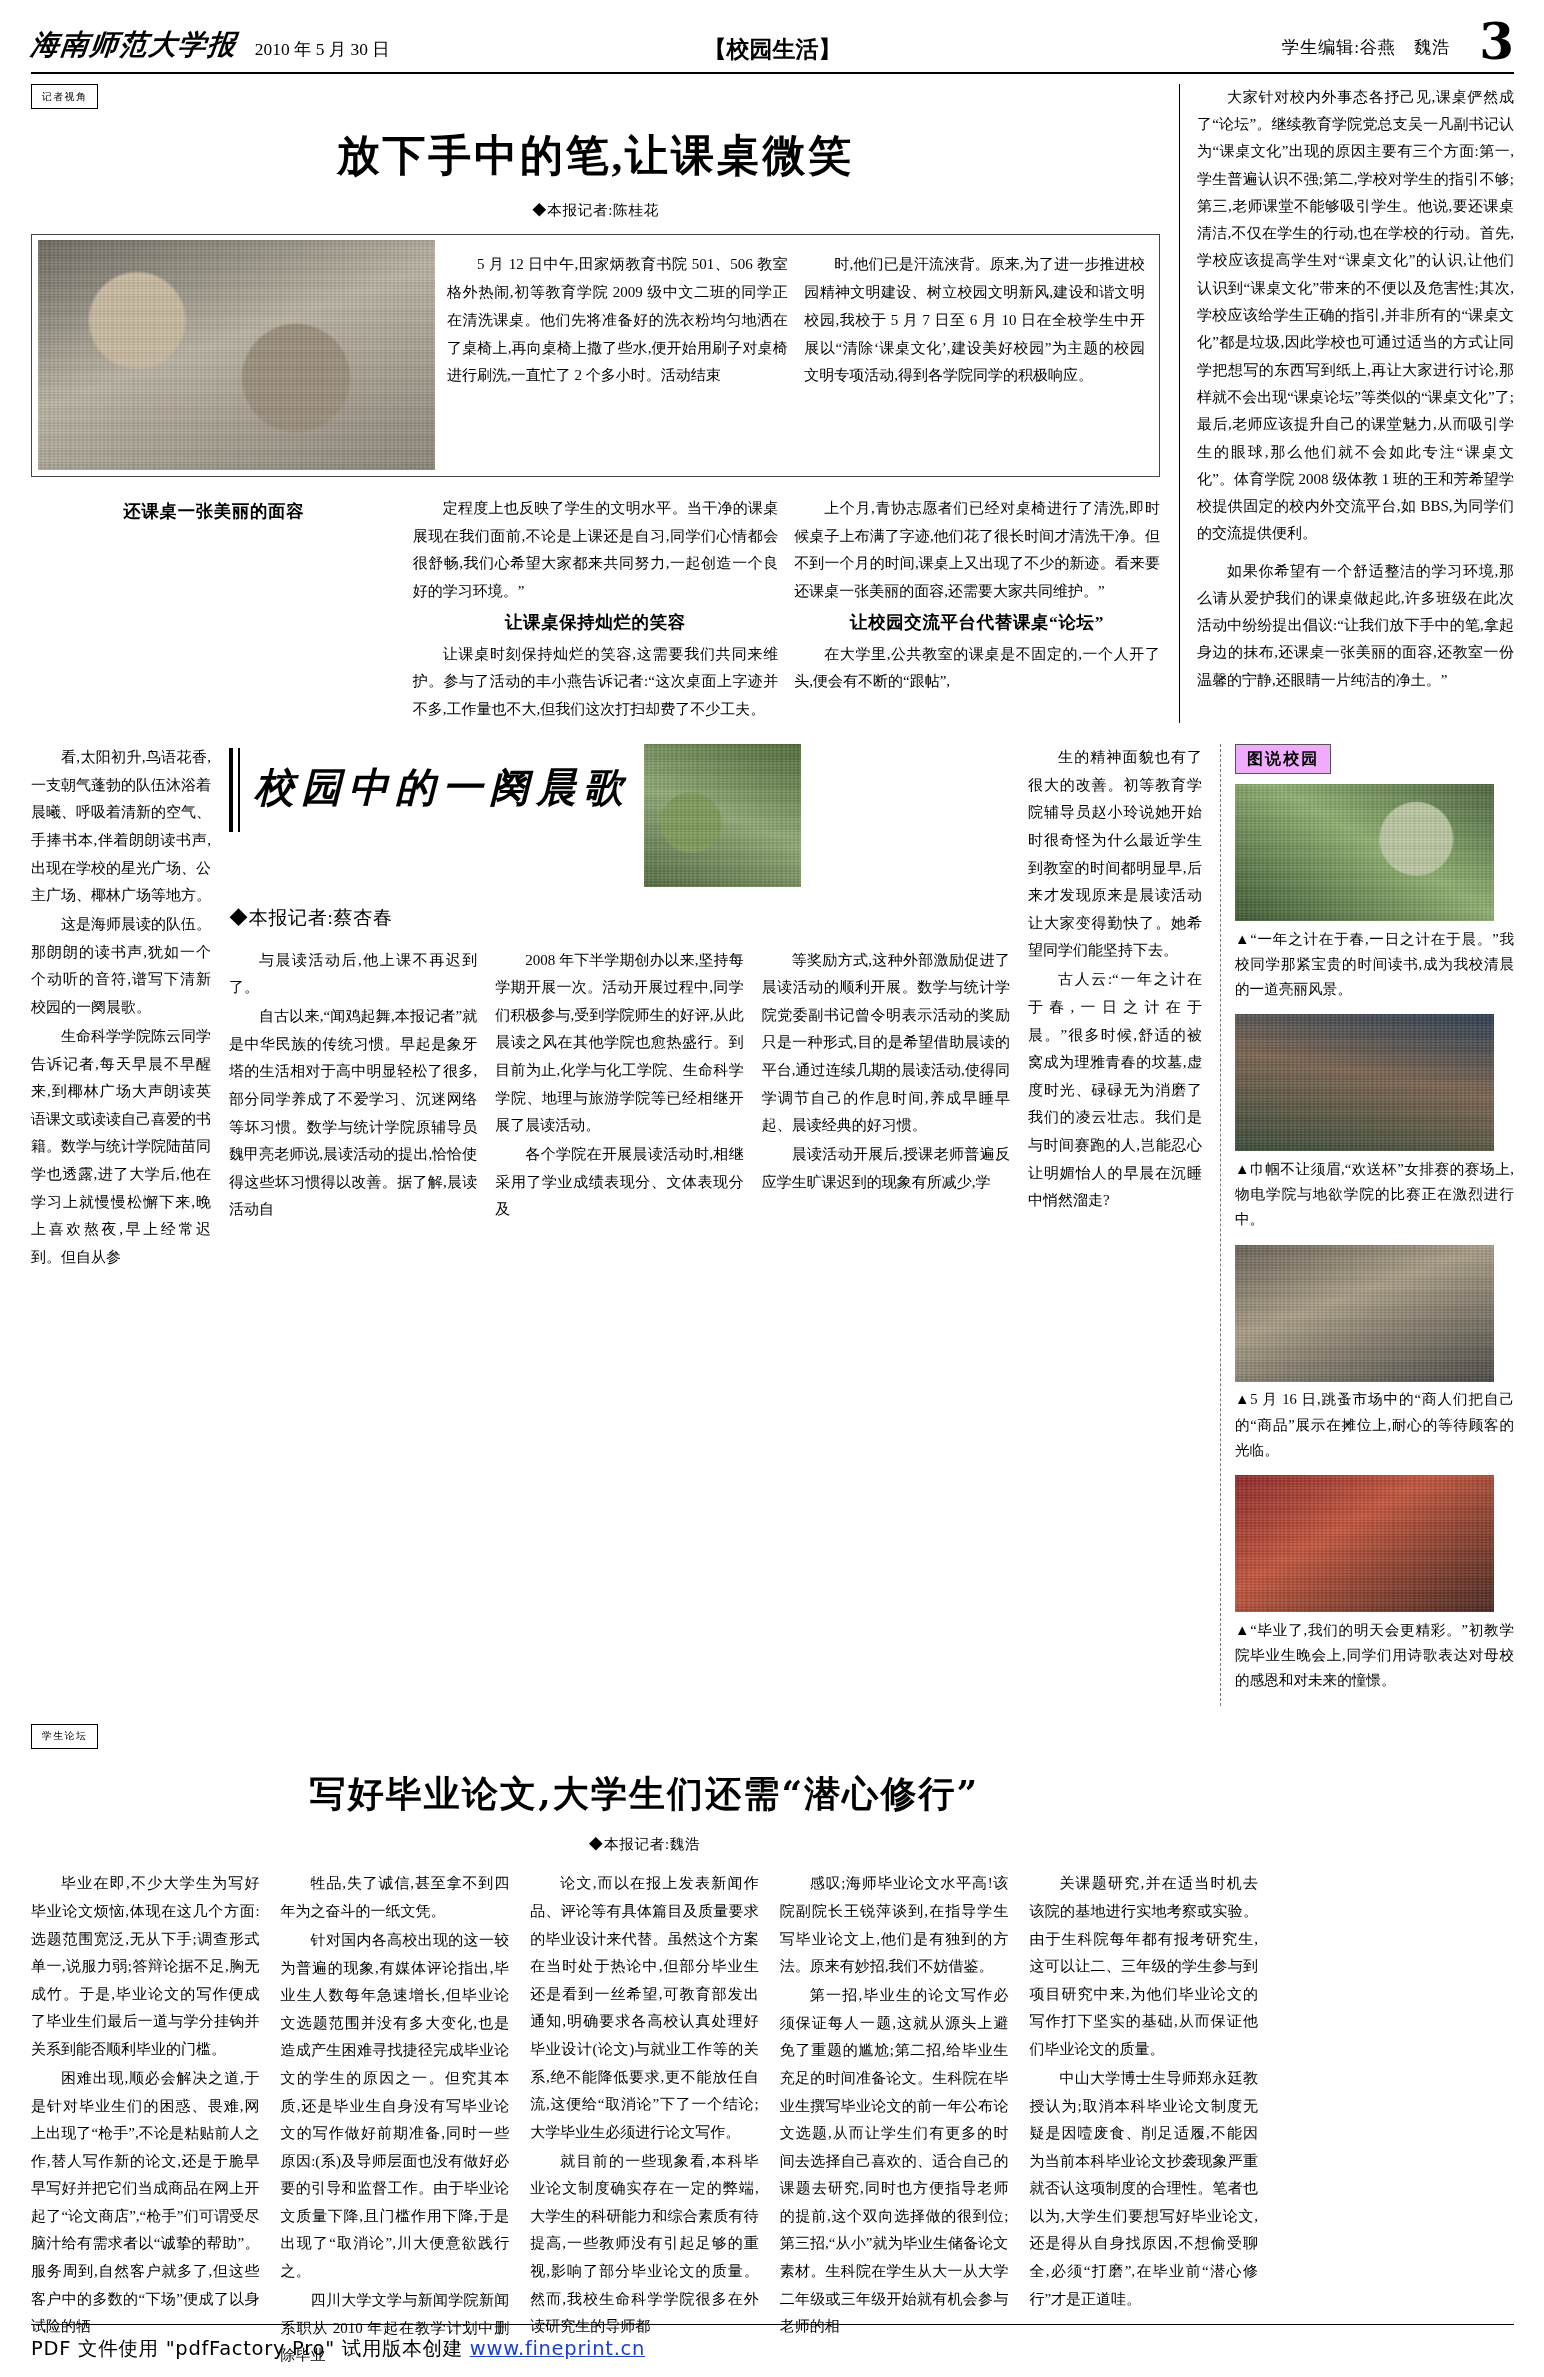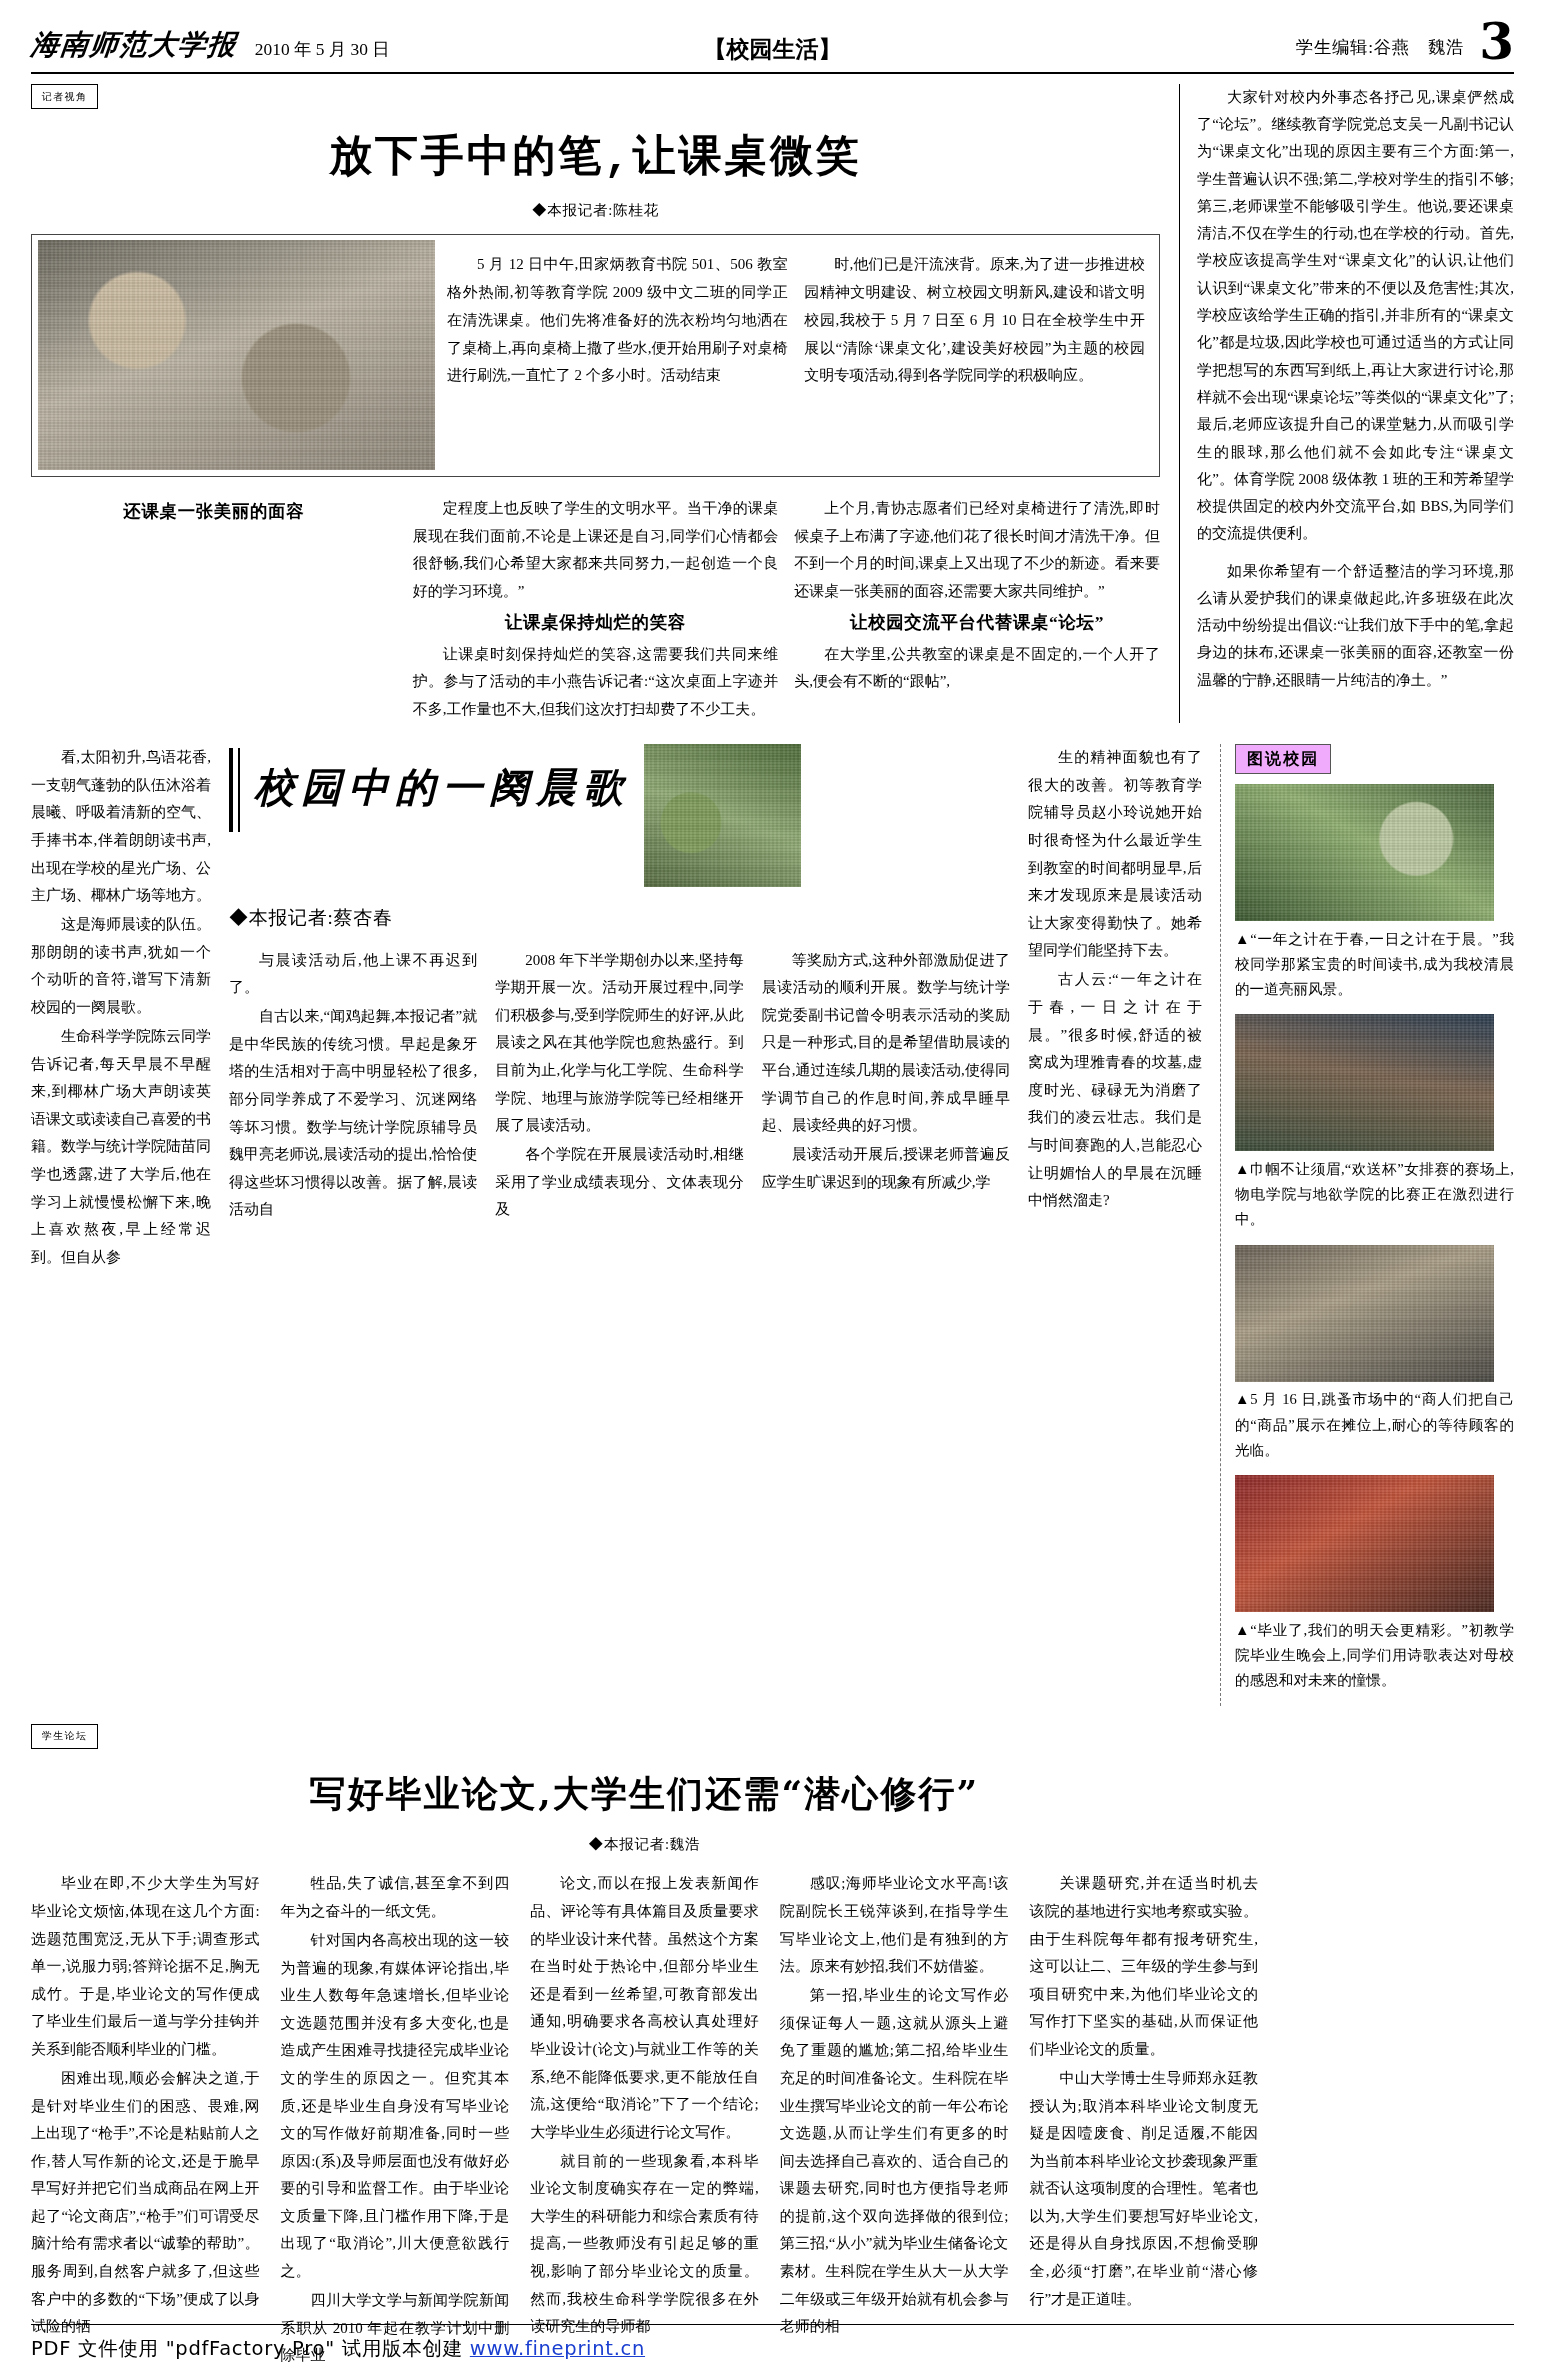--- a/index.html
+++ b/index.html
@@ -46,21 +46,21 @@
     transform:translateX(-50%);
     font-size:23px;
     font-weight:bold;
     bottom:7px;
     white-space:nowrap;
   }
   .mast-right {
     margin-left:auto;
     display:flex;
     align-items:flex-end;
-    gap:15px;
+    gap:29px;
   }
   .mast-editor {
     font-size:17.4px;
     white-space:nowrap;
     padding-bottom:4.2px;
     letter-spacing:0.7px;
   }
   .mast-pageno {
     font-family:"DejaVu Serif", serif;
     font-size:50px;
@@ -91,21 +91,21 @@
     text-align:justify;
   }
   .block1-right p { margin:0 0 9.8px 0; text-indent:2em; }
 
   .headline1 {
     text-align:center;
     font-size:43px;
     font-weight:bold;
     letter-spacing:2.8px;
     margin:18px 0 0 0;
-    font-family:Liberation Mono, monospace;
+    font-family:Liberation Serif, serif;
   }
   .byline {
     text-align:center;
     font-size:14.6px;
     margin-top:15.3px;
     letter-spacing:0.7px;
   }
 
   .lead-wrap {
     display:flex;

